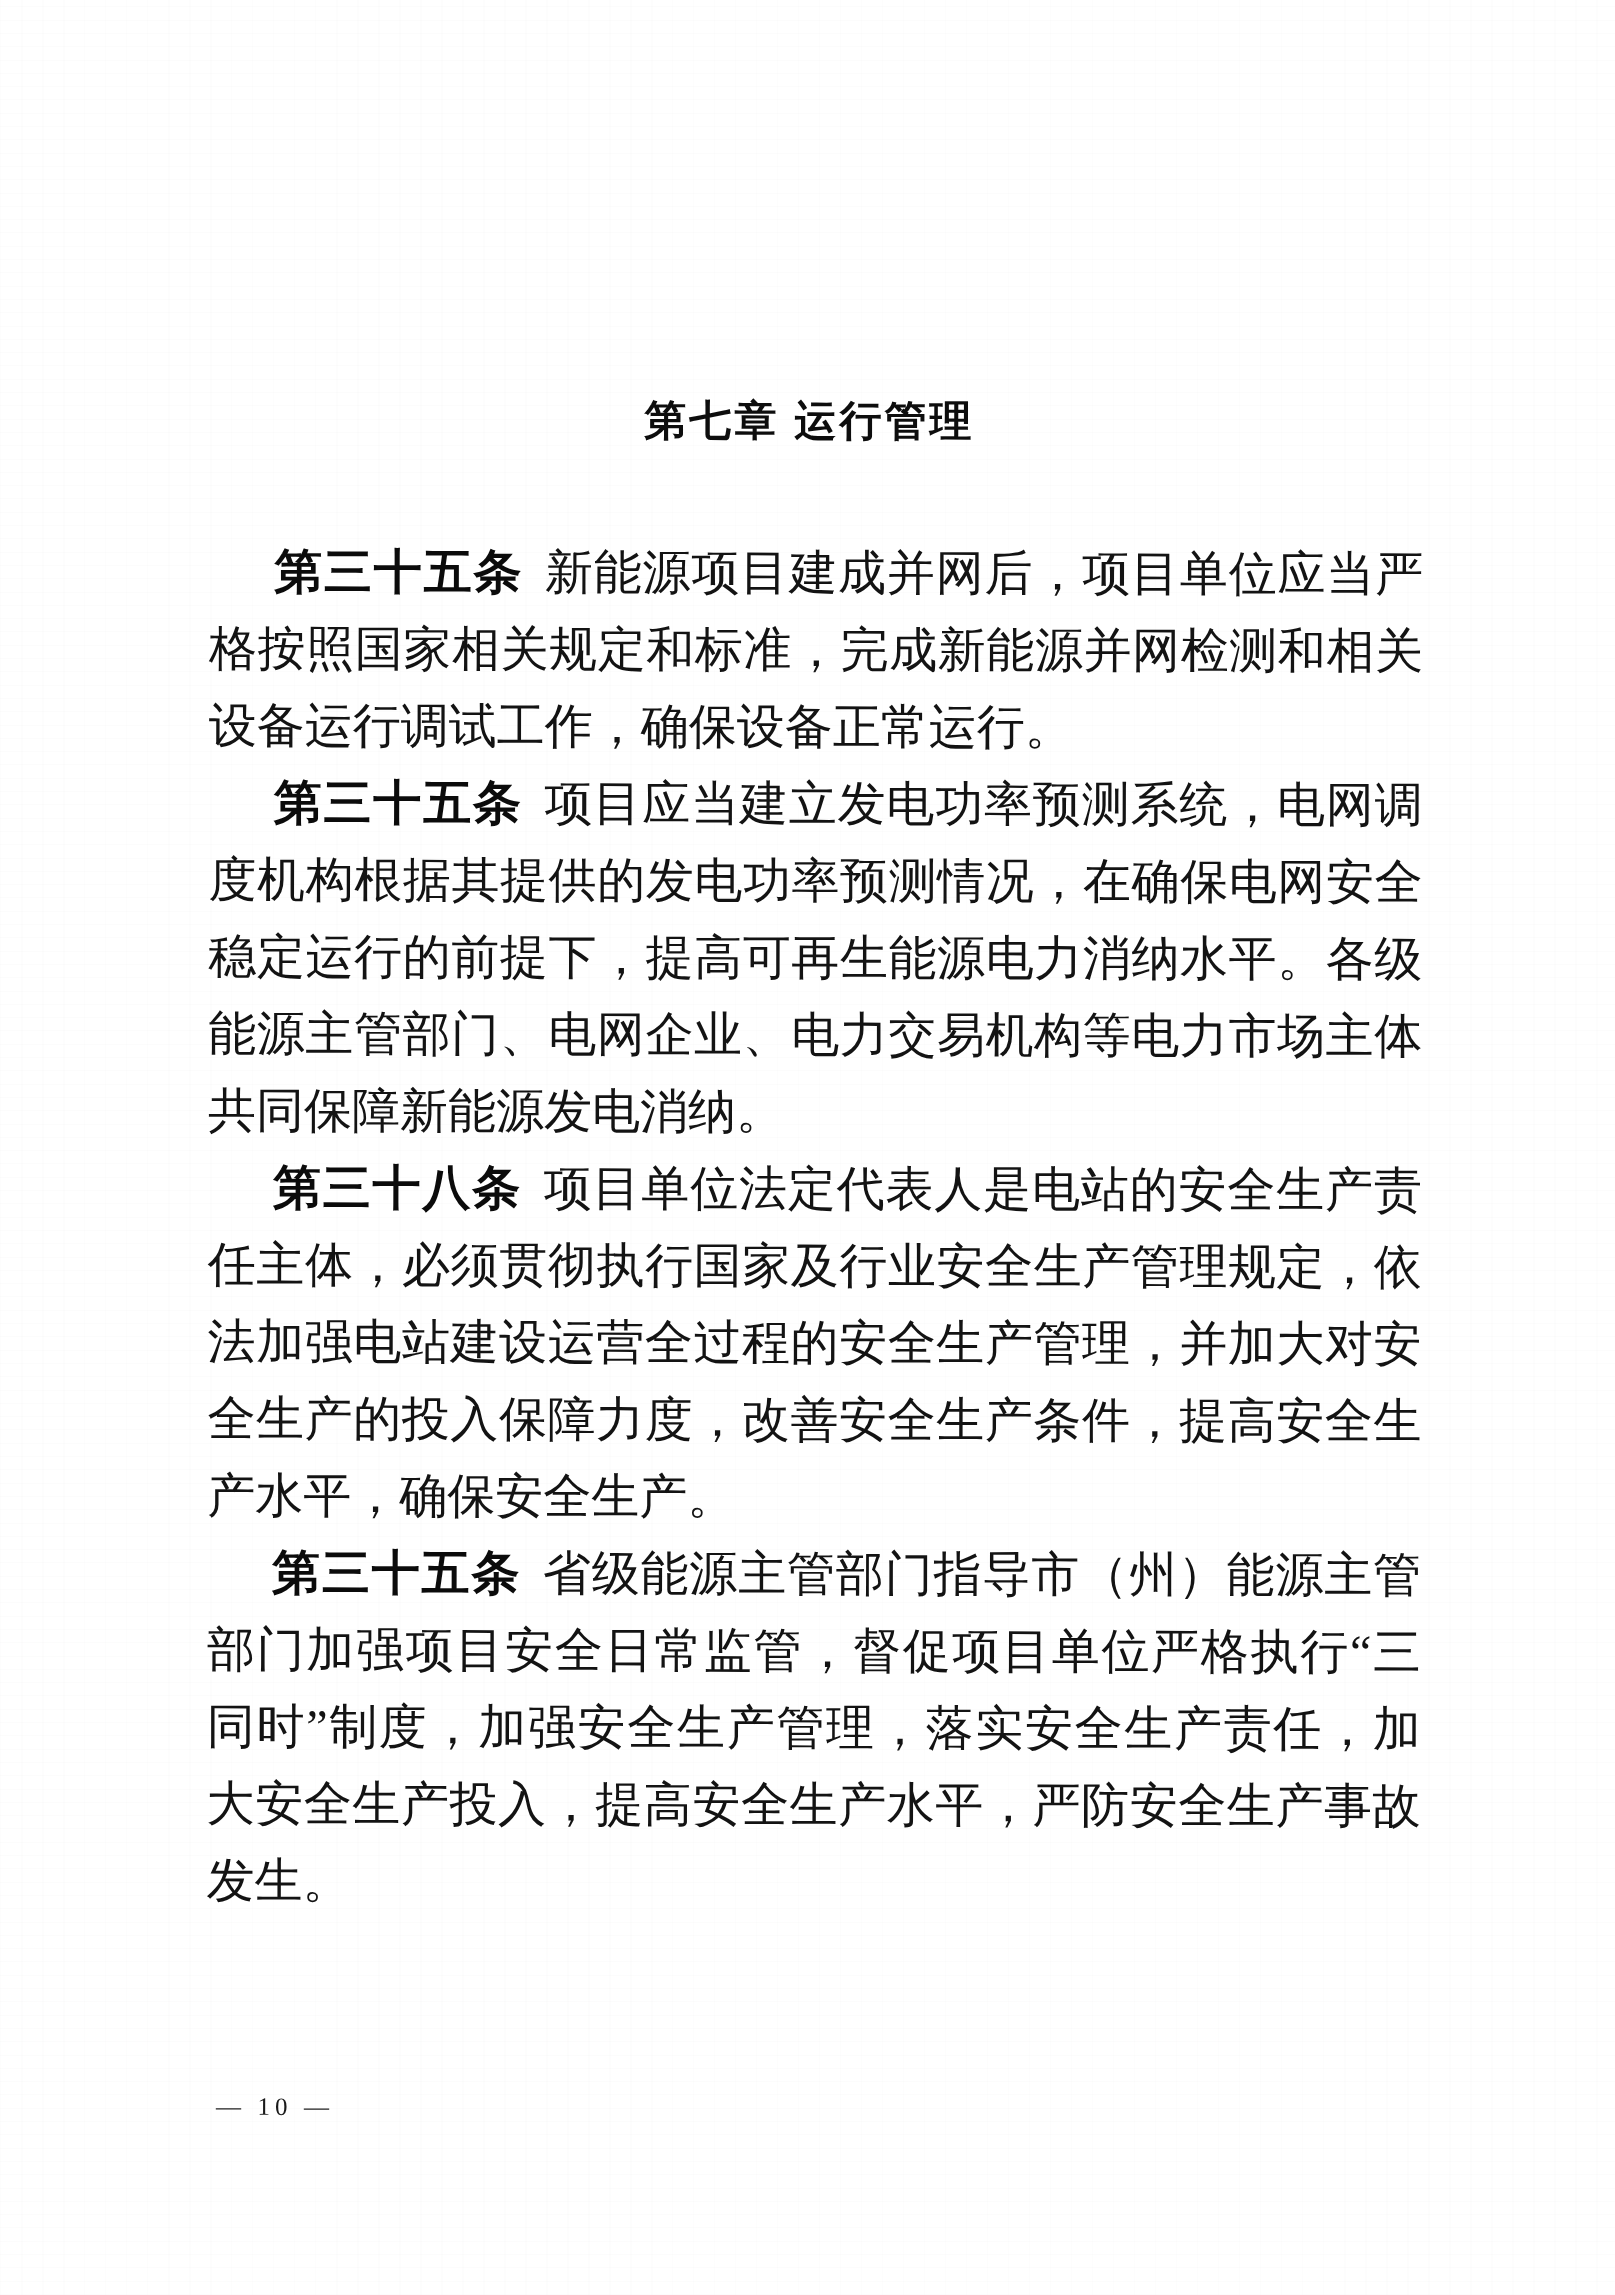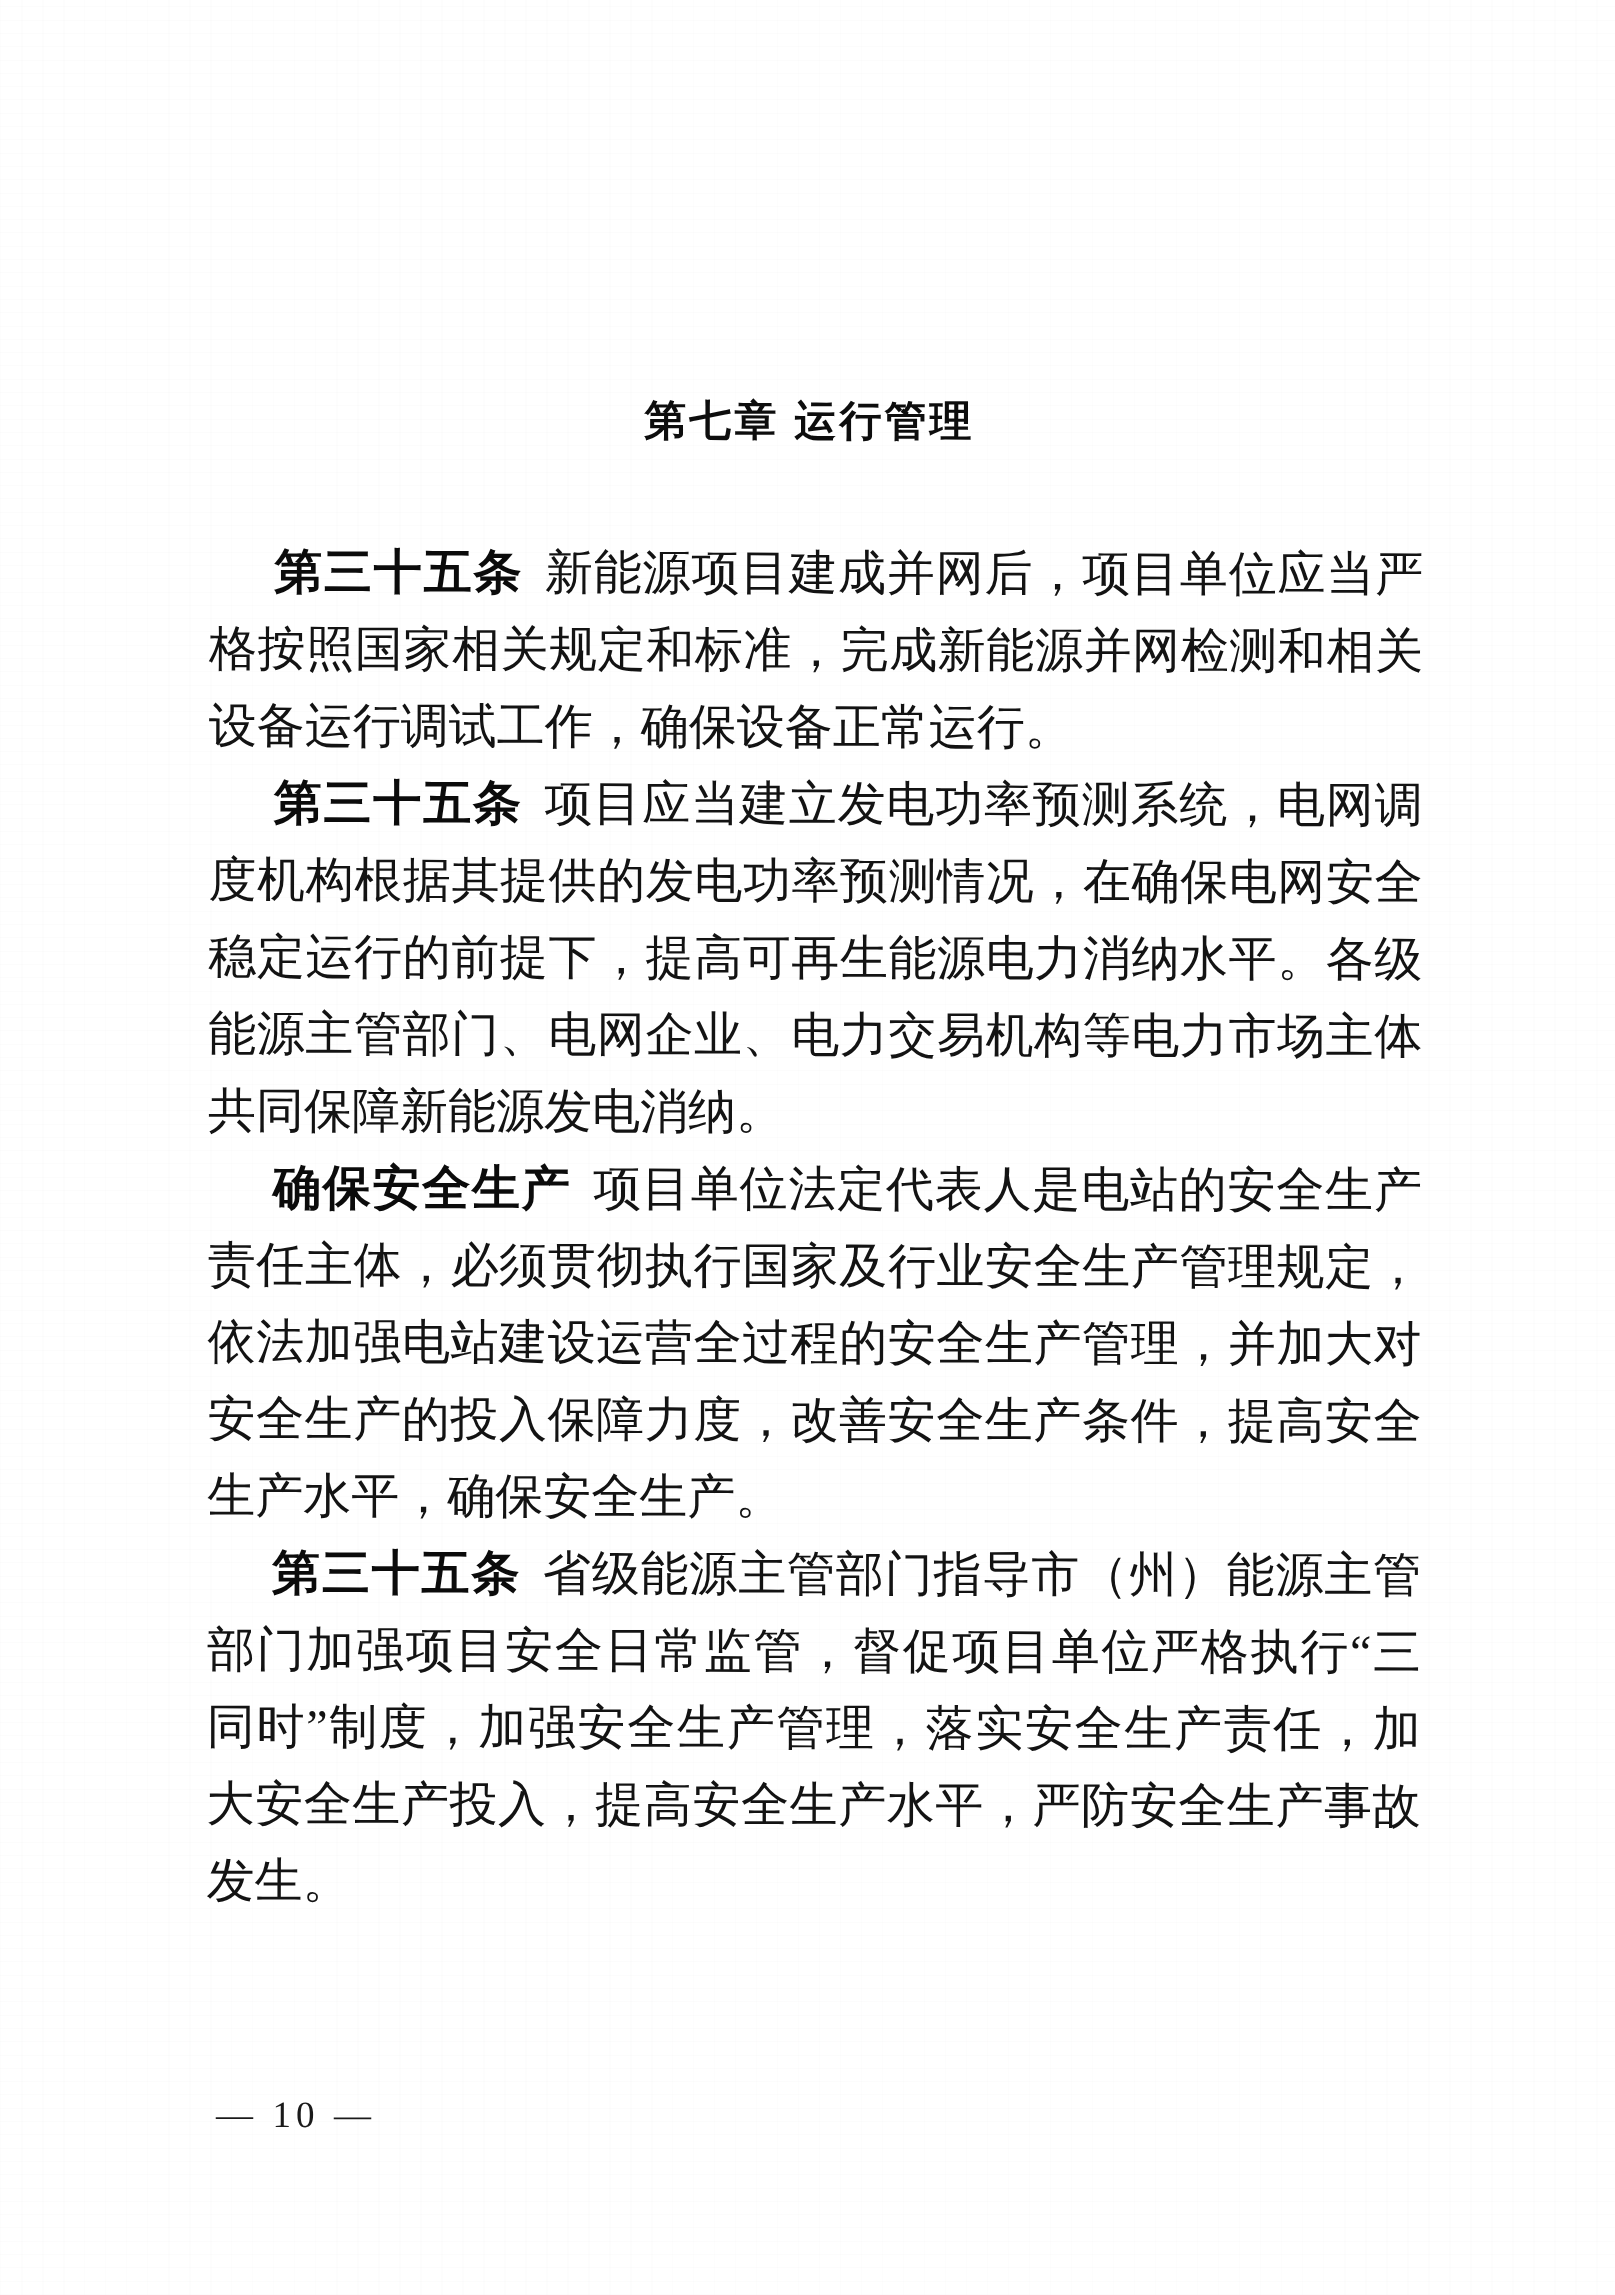--- a/index.html
+++ b/index.html
@@ -68,39 +68,39 @@
     color: #0b0b0b;
     margin-right: 0.45em;
     letter-spacing: 1px;
     margin-top: 16px;
   }
 
   .page-footer {
     position: absolute;
     top: 2094px;
     left: 218px;
-    font-size: 37px;
+    font-size: 25px;
     letter-spacing: 5.1px;
     color: #1a1a1a;
   }
 </style>
 </head>
 <body>
 
 <div class="scan-sheet">
 
   <h1 class="chapter-title">第七章 运行管理</h1>
 
   <div class="doc-body">
 
     <p class="article-para"><span class="article-number">第三十五条</span><span>新能源项目建成并网后，项目单位应当严格按照国家相关规定和标准，完成新能源并网检测和相关设备运行调试工作，确保设备正常运行。</span></p>
 
     <p class="article-para"><span class="article-number">第三十五条</span><span>项目应当建立发电功率预测系统，电网调度机构根据其提供的发电功率预测情况，在确保电网安全稳定运行的前提下，提高可再生能源电力消纳水平。各级能源主管部门、电网企业、电力交易机构等电力市场主体共同保障新能源发电消纳。</span></p>
 
-    <p class="article-para"><span class="article-number">确保安全生产</span><span>项目单位法定代表人是电站的安全生产责任主体，必须贯彻执行国家及行业安全生产管理规定，依法加强电站建设运营全过程的安全生产管理，并加大对安全生产的投入保障力度，改善安全生产条件，提高安全生产水平，确保安全生产。</span></p>
+    <p class="article-para"><span class="article-number">第三十八条</span><span>项目单位法定代表人是电站的安全生产责任主体，必须贯彻执行国家及行业安全生产管理规定，依法加强电站建设运营全过程的安全生产管理，并加大对安全生产的投入保障力度，改善安全生产条件，提高安全生产水平，确保安全生产。</span></p>
 
     <p class="article-para"><span class="article-number">第三十五条</span><span>省级能源主管部门指导市（州）能源主管部门加强项目安全日常监管，督促项目单位严格执行“三同时”制度，加强安全生产管理，落实安全生产责任，加大安全生产投入，提高安全生产水平，严防安全生产事故发生。</span></p>
 
   </div>
 
   <div class="page-footer">— 10 —</div>
 
 </div>
 
 

